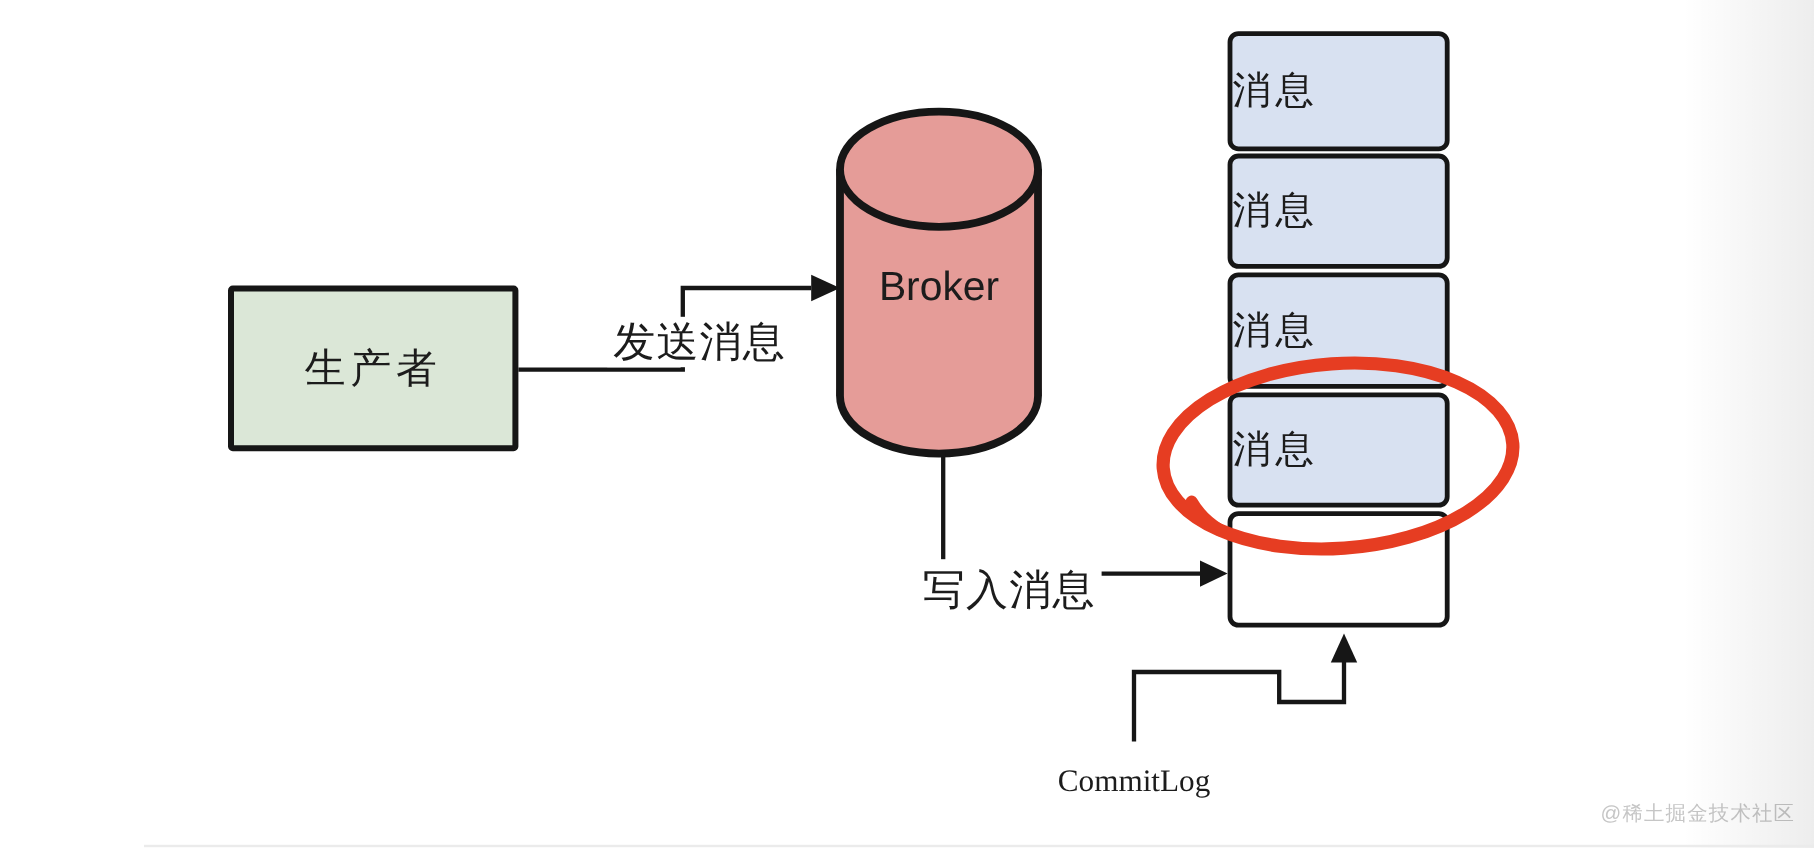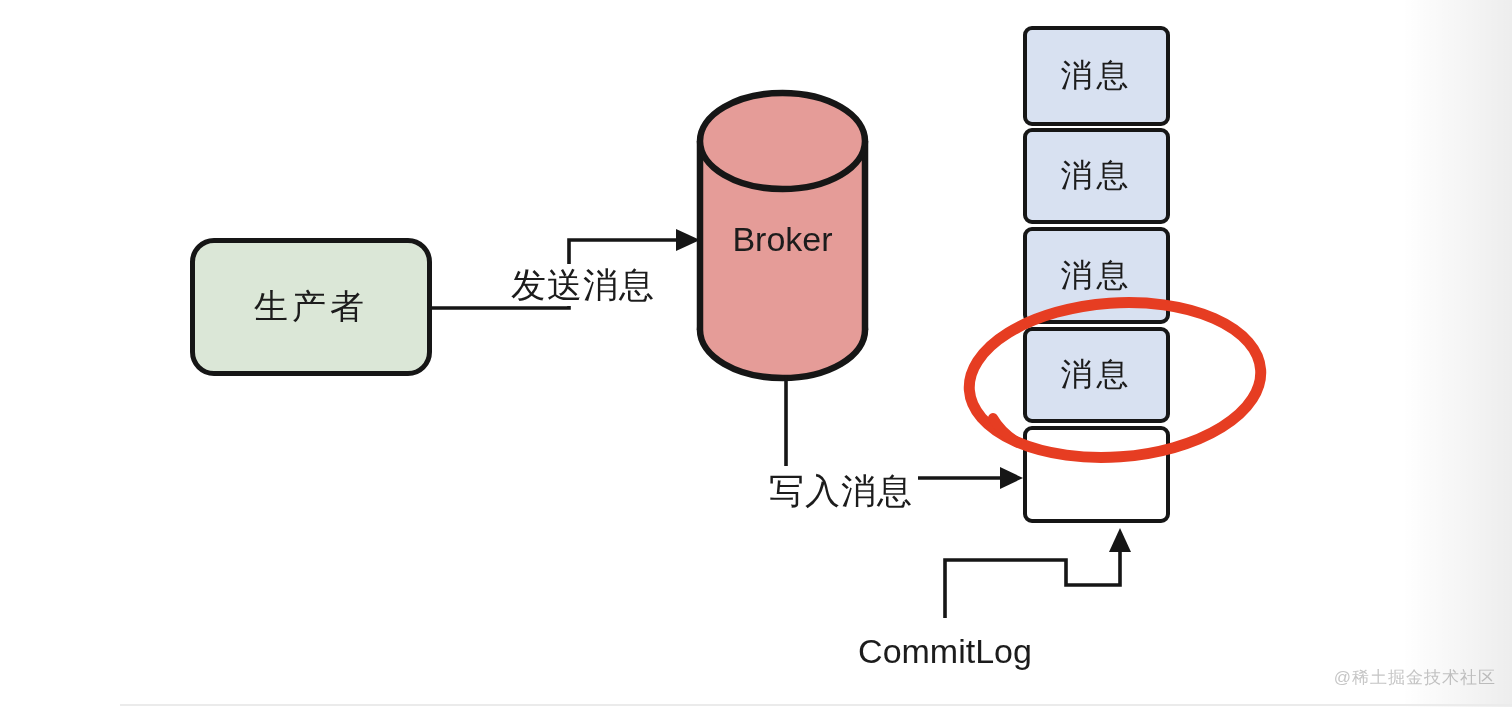--- a/index.html
+++ b/index.html
@@ -17,60 +17,61 @@
     pointer-events: none;
   }
   .abs { position: absolute; }
 
   
   .producer-box {
     left: 190px; top: 238px; width: 242px; height: 138px;
     box-sizing: border-box;
     background: var(--producer-fill, #dbe7d7);
     border: 5px solid var(--line, #1a1a1a);
-    border-radius: 24px;
+    border-radius: 4px;
     display: flex; align-items: center; justify-content: center;
     font-size: 34px; letter-spacing: 4px;
   }
 
   
   .broker-label {
     left: 700px; top: 219px; width: 165px; height: 40px;
     display: flex; align-items: center; justify-content: center;
     font-size: 34px;
   }
 
   
   .slot {
-    left: 1023px; width: 147px;
+    left: 1023px; width: 185px;
     box-sizing: border-box;
     background: var(--slot-fill, #d8e1f1);
     border: 4px solid var(--line, #141414);
     border-radius: 9px;
-    display: flex; align-items: center; justify-content: center;
+    display: flex; align-items: center; 
     font-size: 32px; letter-spacing: 4px;
   }
   .slot.s1 { top: 26px;  height: 100px; }
   .slot.s2 { top: 128px; height: 96px; }
   .slot.s3 { top: 227px; height: 97px; }
   .slot.s4 { top: 327px; height: 96px; }
   .slot.s5 { top: 426px; height: 97px; background: #ffffff; }
 
   
   .flow-label {
     display: flex; align-items: center; justify-content: center;
     font-size: 35px; letter-spacing: 1px;
     background: #ffffff;
   }
   .send-label  { left: 506px; top: 264px; width: 154px; height: 42px; }
   .write-label { left: 764px; top: 470px; width: 154px; height: 42px; }
   .commitlog-label {
     left: 845px; top: 630px; width: 200px; height: 42px;
     display: flex; align-items: center; justify-content: center;
-    font-size: 34px;
+    font-size: 26px;
+    font-family: Liberation Serif, serif;
   }
 
   
   .watermark {
     left: 1320px; top: 664px; width: 176px; height: 26px;
     display: flex; align-items: center; justify-content: flex-end;
     font-size: 17px;
     color: var(--watermark, #c6c6c6);
     letter-spacing: 1px;
   }

